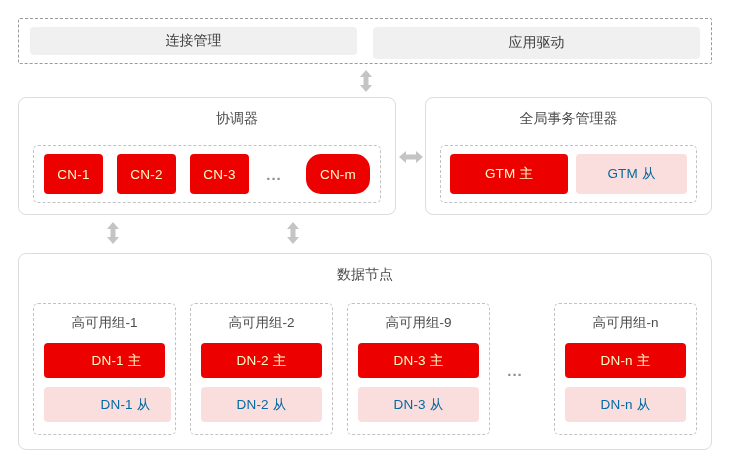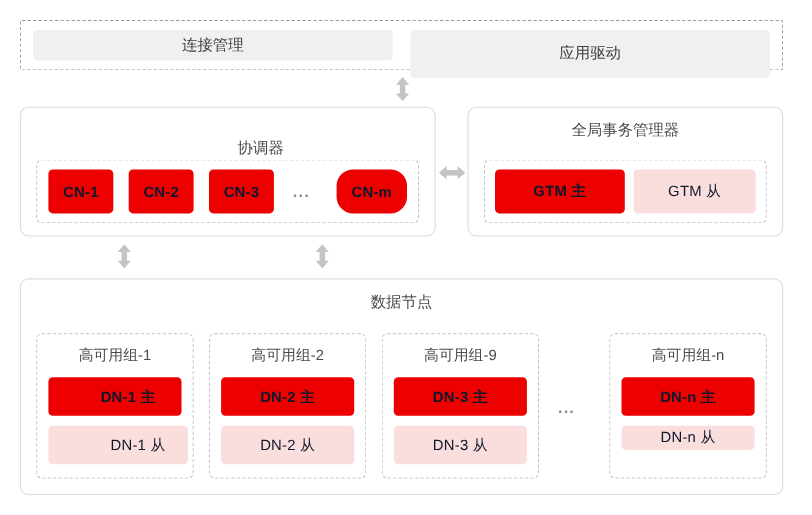--- a/index.html
+++ b/index.html
@@ -63,26 +63,26 @@
     position: absolute;
     border-radius: 4px;
     display: flex;
     align-items: center;
     justify-content: center;
     font-size: 13.5px;
     letter-spacing: .2px;
   }
   .chip.primary {
     background: #ec0000;
-    color: #0f172a;
-    font-weight: bold;
+    color: #fef9c3;
+    font-weight: normal;
   }
   .chip.standby {
     background: #fadedd;
-    color: #0f172a;
+    color: #0369a1;
     font-weight: normal;
   }
 
   .ellipsis {
     position: absolute;
     display: flex;
     align-items: center;
     justify-content: center;
     font-size: 15px;
     font-weight: bold;
@@ -97,33 +97,33 @@
 </head>
 <body>
 
 <div class="canvas">
 
   <div class="dashed-outer" style="left:18px; top:18px; width:694px; height:46px;">
   </div>
   <div class="gray-bar" style="left:30px; top:27px; width:327px; height:28px;">
     <span>连接管理</span>
   </div>
-  <div class="gray-bar" style="left:373px; top:27px; width:327px; height:44px;">
+  <div class="gray-bar" style="left:373px; top:27px; width:327px; height:32px;">
     <span>应用驱动</span>
   </div>
 
   <div class="arrow" style="left:358px; top:70px; width:16px; height:22px;">
     <svg width="16" height="22" viewBox="0 0 16 22">
       <path d="M8 0 L14 7 L10.5 7 L10.5 15 L14 15 L8 22 L2 15 L5.5 15 L5.5 7 L2 7 Z" fill="#c4c4c4"></path>
     </svg>
   </div>
 
   <div class="solid-card" style="left:18px; top:97px; width:378px; height:118px;">
   </div>
-  <div class="section-title" style="left:18px; top:108px; width:438px;margin-top:16px;">协调器</div>
+  <div class="section-title" style="left:18px; top:108px; width:438px;">协调器</div>
 
   <div class="dashed-inner" style="left:33px; top:145px; width:348px; height:58px; background:transparent;">
   </div>
   <div class="chip primary" style="left:44px; top:154px; width:59px; height:40px;">
     <span>CN-1</span>
   </div>
   <div class="chip primary" style="left:117px; top:154px; width:59px; height:40px;">
     <span>CN-2</span>
   </div>
   <div class="chip primary" style="left:190px; top:154px; width:59px; height:40px;">
@@ -199,17 +199,17 @@
   </div>
 
   <div class="ellipsis" style="left:495px; top:355px; width:40px; height:30px;">...</div>
 
   <div class="dashed-inner" style="left:554px; top:303px; width:143px; height:132px; background:transparent;">
   </div>
   <div class="group-title" style="left:554px; top:314px; width:143px;">高可用组-n</div>
   <div class="chip primary" style="left:565px; top:343px; width:121px; height:35px;">
     <span>DN-n 主</span>
   </div>
-  <div class="chip standby" style="left:565px; top:387px; width:121px; height:22px;">
+  <div class="chip standby" style="left:565px; top:387px; width:121px; height:35px;">
     <span>DN-n 从</span>
   </div>
 
 </div>
 
 </body></html>

